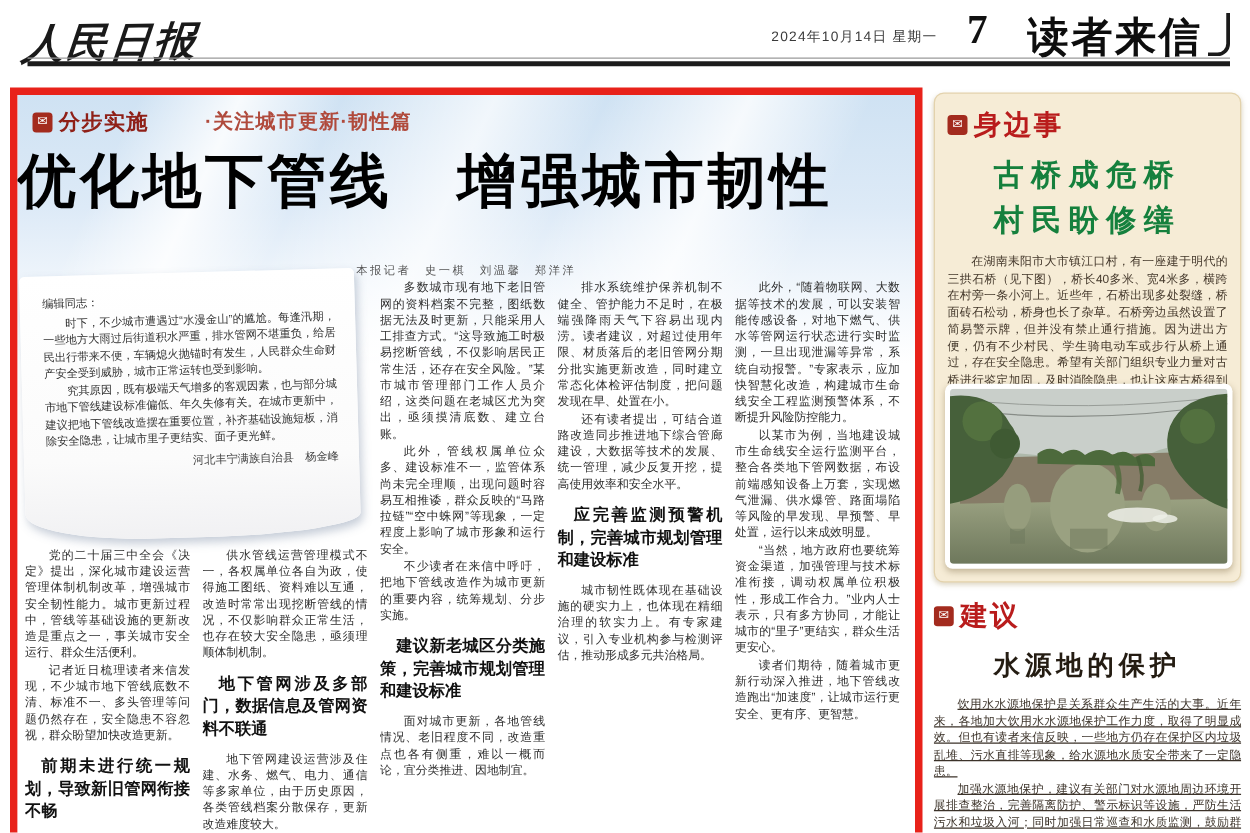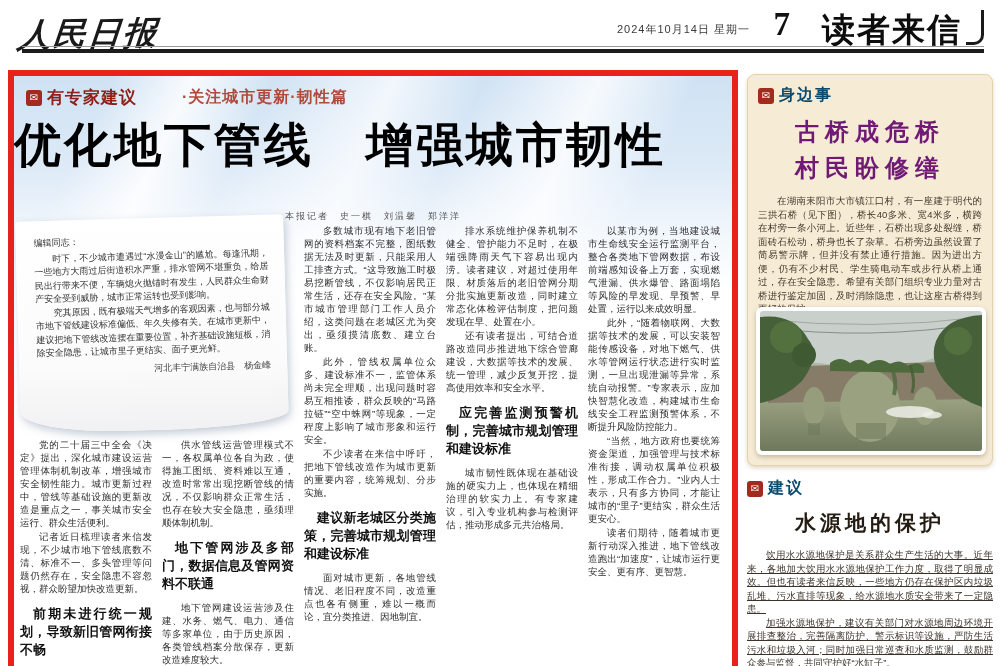--- a/index.html
+++ b/index.html
@@ -103,27 +103,27 @@
   
   .sidebar{position:absolute;left:745px;top:70px;width:252px;height:596px;}
   .nearby-box{
     position:absolute;left:2px;top:4px;width:246px;height:392px;box-sizing:border-box;
     background:#f6ecd6;border:1px solid #e3d2ac;border-radius:8px;
     box-shadow:0 2px 4px rgba(160,140,90,.35);
     padding:10px 10px 8px 10px;overflow:hidden;
   }
   .sec-label{display:flex;align-items:center;gap:5px;}
   .sec-label .txt{
-    font-size:16px;font-weight:900;color:#0c4a6e;letter-spacing:2px;
+    font-size:22px;font-weight:900;color:#b91c1c;letter-spacing:2px;
     font-family:"DejaVu Sans","Liberation Sans",sans-serif;
   }
   .nearby-hl{
     margin-top:8px;text-align:center;
     font-family:"Liberation Serif","DejaVu Serif",serif;
-    font-weight:900;font-size:24px;line-height:36px;color:#701a75;letter-spacing:6px;
+    font-weight:900;font-size:24px;line-height:36px;color:#15803d;letter-spacing:6px;
   }
   .nearby-body{
     margin-top:8px;font-size:9.5px;line-height:13.5px;color:#43372a;text-align:justify;
   }
   .nearby-body p{margin:0;text-indent:2em;}
   .nearby-sig{text-align:right;font-size:9.5px;color:#55483a;margin-top:2px;}
   .photo-frame{
     position:absolute;left:8px;top:232px;width:230px;height:148px;
     background:#fff;border-radius:6px;box-shadow:0 2px 5px rgba(120,100,60,.4);
     padding:4px;box-sizing:border-box;
@@ -151,21 +151,21 @@
     <div class="thin"></div>
       <div class="thick"></div>
   </div>
 </div>
 
 <div class="main-box">
   <div class="main-inner">
 
     <div class="kicker">
       <span class="tag-ico">✉</span>
-      <span class="brand">有专家建议</span>
+      <span class="brand">分步实施</span>
       <span class="rest">·关注城市更新·韧性篇</span>
     </div>
 
     <div class="headline">
       <span>优化地下管线</span><span class="gap"></span><span>增强城市韧性</span>
     </div>
 
     <div class="byline">本报记者　史一棋　刘温馨　郑洋洋</div>
 
     <div class="article-body">
@@ -198,22 +198,22 @@
       </div>
 
       <div class="col c4">
         <p>排水系统维护保养机制不健全、管护能力不足时，在极端强降雨天气下容易出现内涝。读者建议，对超过使用年限、材质落后的老旧管网分期分批实施更新改造，同时建立常态化体检评估制度，把问题发现在早、处置在小。</p>
         <p>还有读者提出，可结合道路改造同步推进地下综合管廊建设，大数据等技术的发展、统一管理，减少反复开挖，提高使用效率和安全水平。</p>
         <div class="subhead">应完善监测预警机制，完善城市规划管理和建设标准</div>
         <p>城市韧性既体现在基础设施的硬实力上，也体现在精细治理的软实力上。有专家建议，引入专业机构参与检测评估，推动形成多元共治格局。</p>
       </div>
 
       <div class="col c5">
+        <p>此外，“随着物联网、大数据等技术的发展，可以安装智能传感设备，对地下燃气、供水等管网运行状态进行实时监测，一旦出现泄漏等异常，系统自动报警。”专家表示，应加快智慧化改造，构建城市生命线安全工程监测预警体系，不断提升风险防控能力。</p>
         <p>以某市为例，当地建设城市生命线安全运行监测平台，整合各类地下管网数据，布设前端感知设备上万套，实现燃气泄漏、供水爆管、路面塌陷等风险的早发现、早预警、早处置，运行以来成效明显。</p>
-        <p>此外，“随着物联网、大数据等技术的发展，可以安装智能传感设备，对地下燃气、供水等管网运行状态进行实时监测，一旦出现泄漏等异常，系统自动报警。”专家表示，应加快智慧化改造，构建城市生命线安全工程监测预警体系，不断提升风险防控能力。</p>
         <p>“当然，地方政府也要统筹资金渠道，加强管理与技术标准衔接，调动权属单位积极性，形成工作合力。”业内人士表示，只有多方协同，才能让城市的“里子”更结实，群众生活更安心。</p>
         <p>读者们期待，随着城市更新行动深入推进，地下管线改造跑出“加速度”，让城市运行更安全、更有序、更智慧。</p>
       </div>
 
     </div>
   </div>
 </div>
 
 <div class="sidebar">
 

